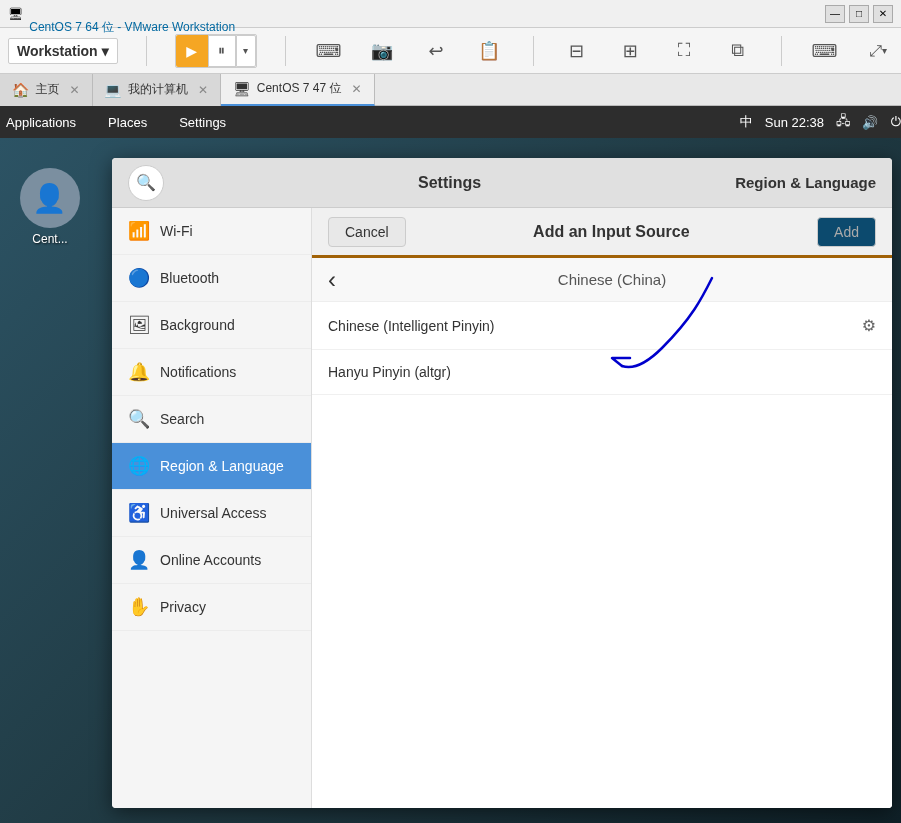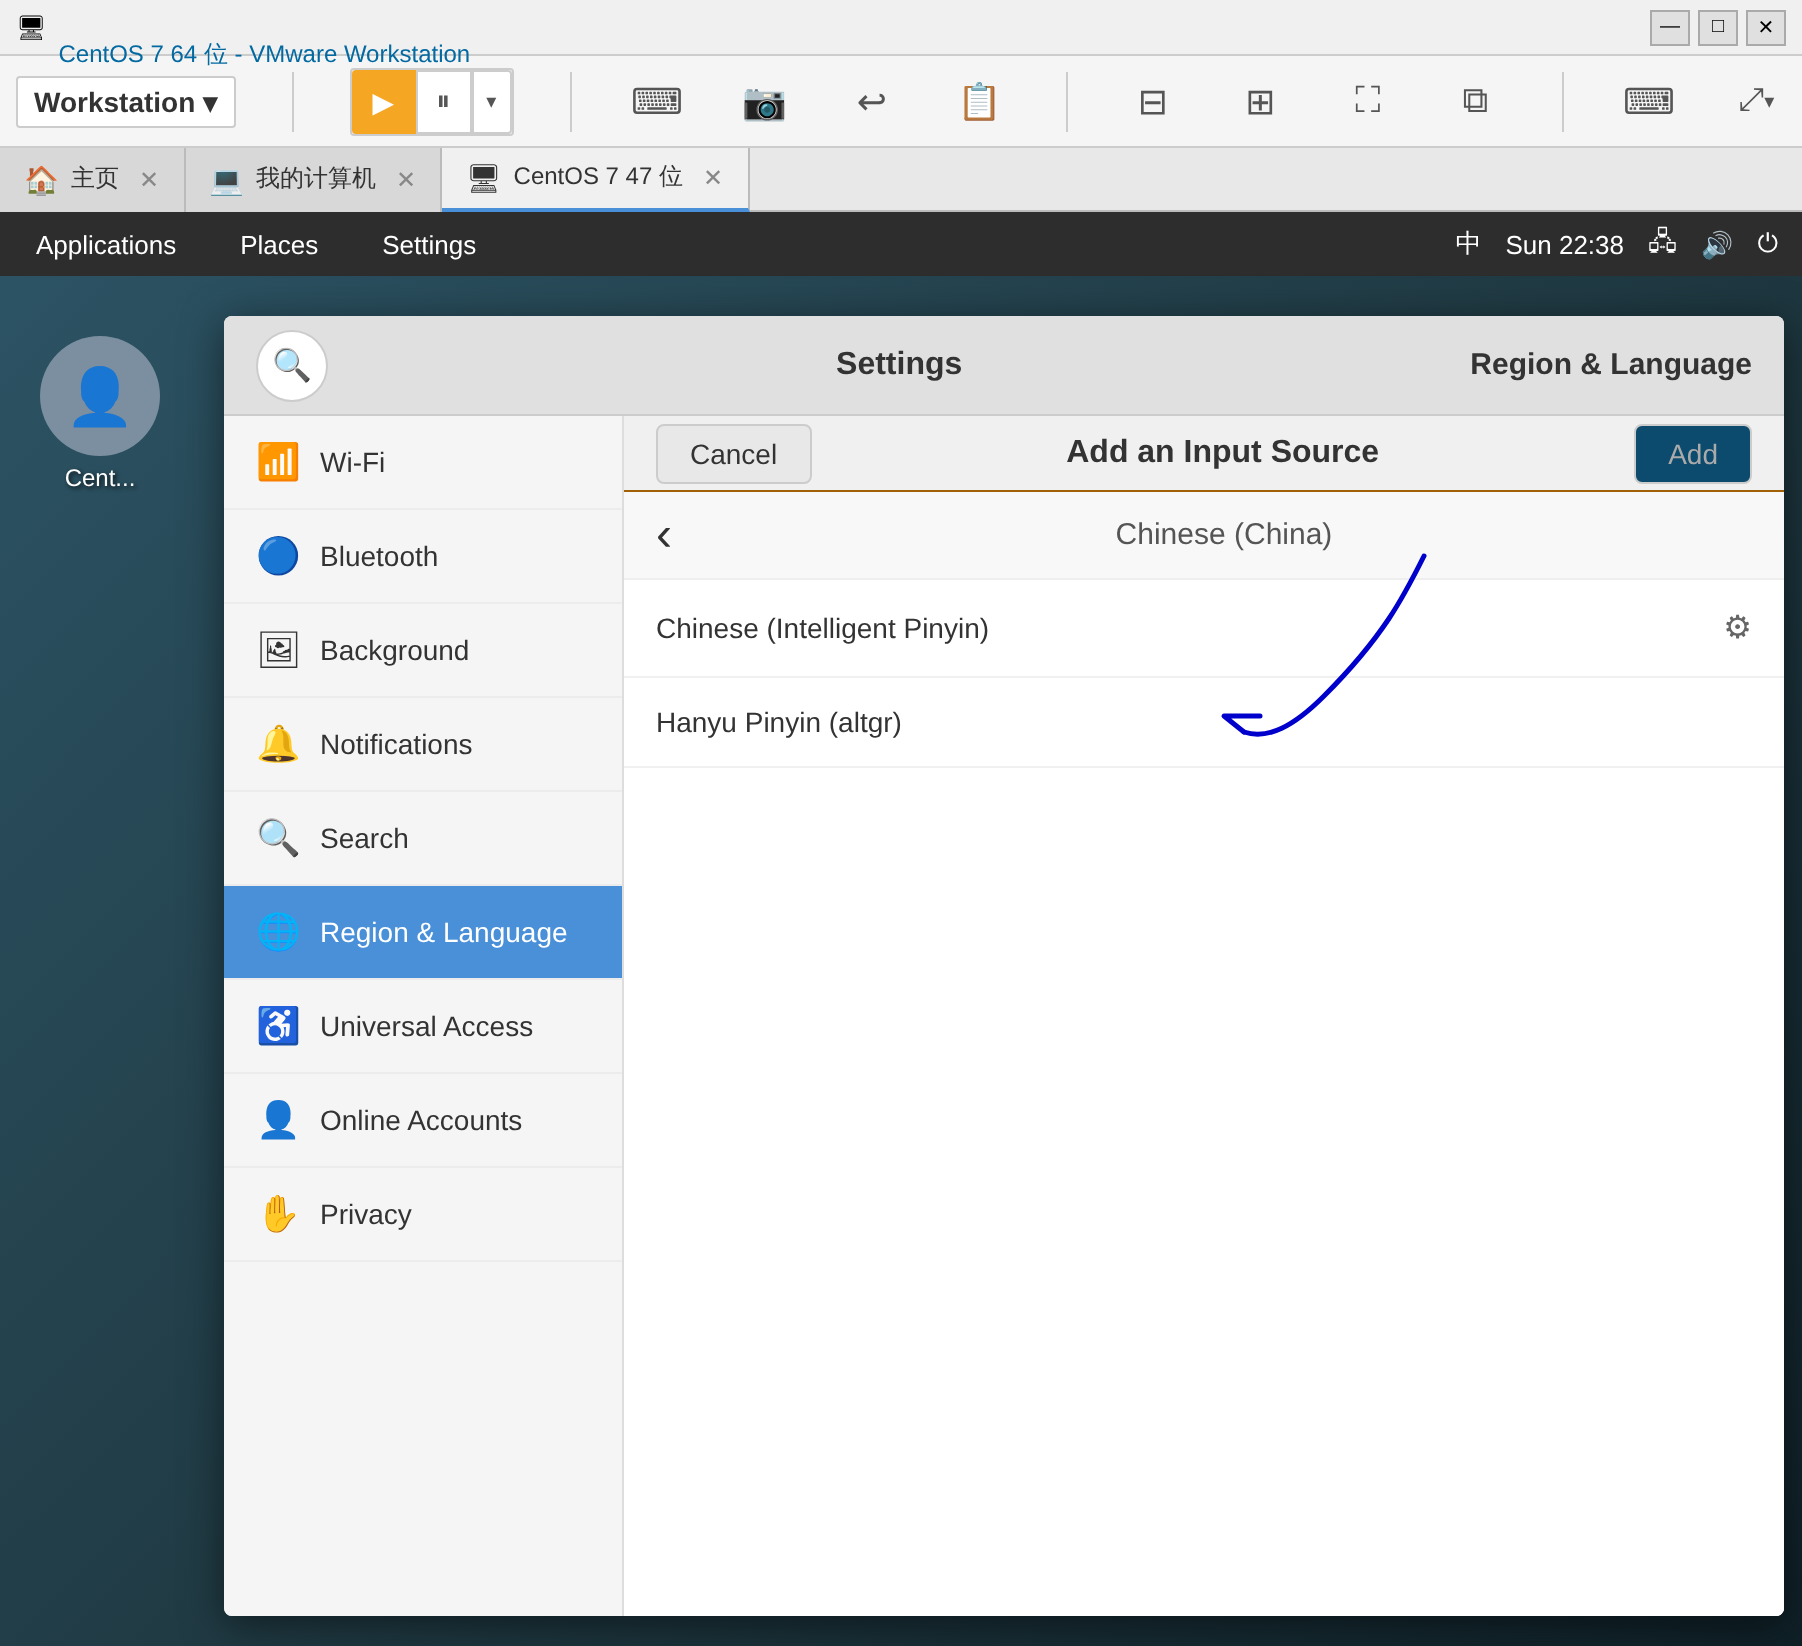--- a/index.html
+++ b/index.html
@@ -62,21 +62,21 @@
     .tab.active { background: #f0f0f0; border-bottom: 2px solid #4a90d9; }
     .tab-icon { font-size: 14px; }
     .tab-close { font-size: 12px; color: #888; margin-left: 4px; cursor: pointer; }
 
     
     .gnome-topbar {
       background: #2d2d2d;
       height: 32px;
       display: flex;
       align-items: center;
-      padding: 0 12px;
+      padding: 0 0;
       color: white;
       font-size: 13px;
       gap: 20px;
     }
     .gnome-topbar-right { margin-left: auto; display: flex; align-items: center; gap: 12px; font-size: 13px; }
     .gnome-menu { cursor: pointer; padding: 4px 6px; border-radius: 3px; }
 
     
     .desktop {
       background: linear-gradient(135deg, #2c5364, #203a43, #0f2027);
@@ -148,26 +148,26 @@
     }
 
     
     .dialog-overlay {
       position: absolute;
       top: 0; left: 0; right: 0; bottom: 0;
       display: flex;
       flex-direction: column;
     }
     .dialog-header {
-      height: 38px;
+      height: 50px;
       background: #f0f0f0;
       display: flex;
       align-items: center;
       padding: 0 16px;
-      border-bottom: 1px solid #a16207;
+      border-bottom: 3px solid #a16207;
       gap: 12px;
     }
     .cancel-btn {
       padding: 6px 16px; background: #e8e8e8; border: 1px solid #ccc;
       border-radius: 4px; font-size: 14px; cursor: pointer; color: #333;
     }
     .dialog-header-title { flex: 1; text-align: center; font-size: 16px; font-weight: bold; color: #333; }
     .add-btn {
       padding: 6px 16px; background: #0c4a6e; border: 1px solid #ccc;
       border-radius: 4px; font-size: 14px; cursor: pointer; color: #aaa;

